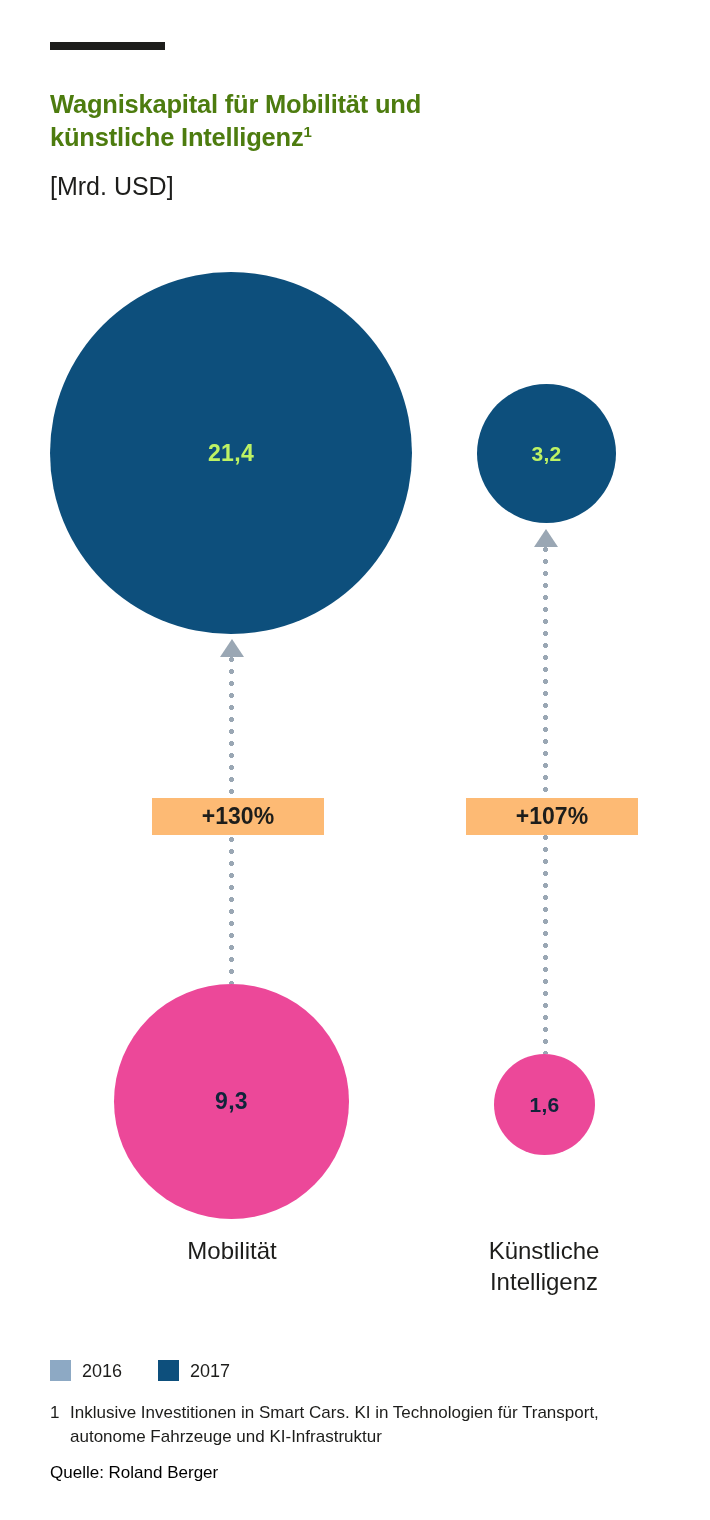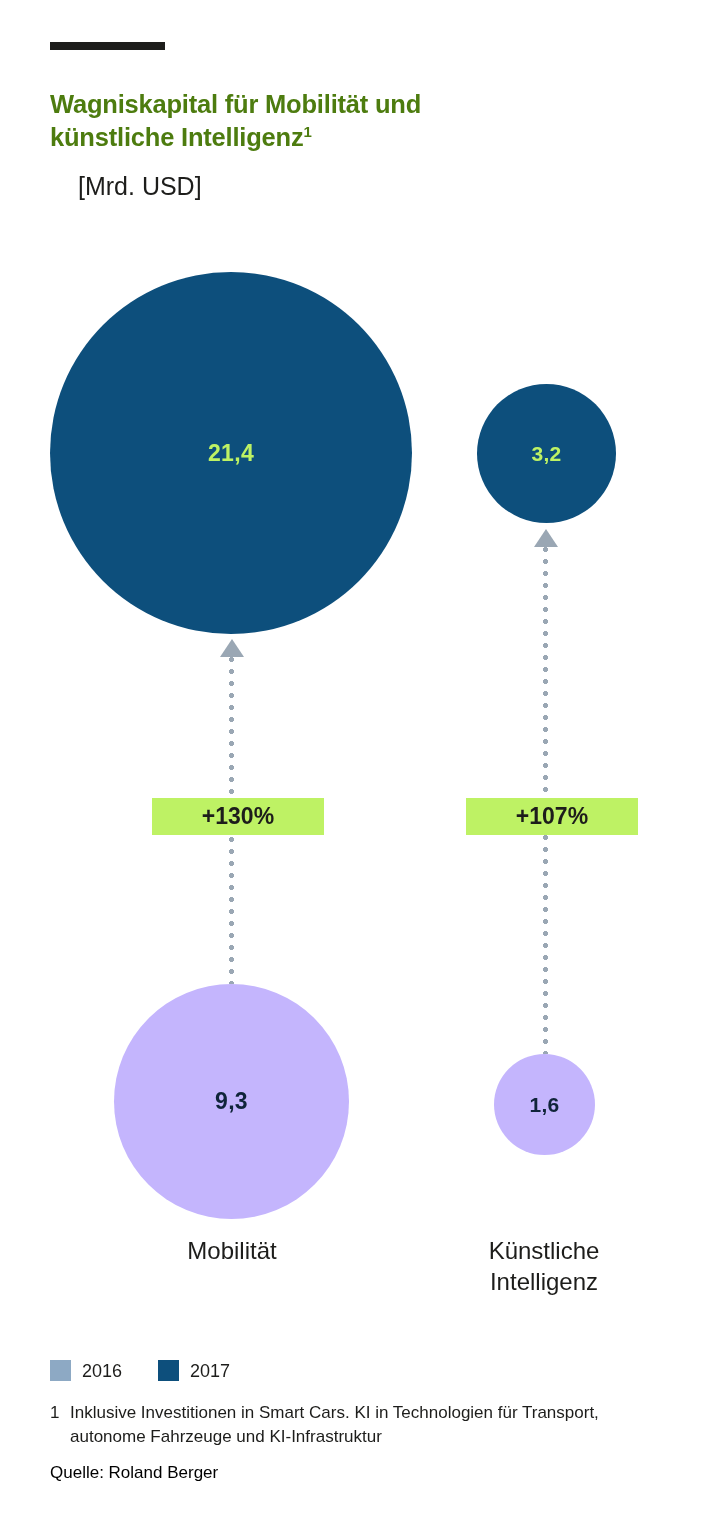--- a/index.html
+++ b/index.html
@@ -49,21 +49,20 @@
     line-height: 0;
   }
   .subtitle {
     position: absolute;
     left: 50px;
     top: 170px;
     font-size: 25px;
     font-weight: normal;
     line-height: 32px;
     color: #1d1d1b;
-    margin-left: 28px;
   }
 
   
   .chart {
     position: absolute;
     left: 0;
     top: 0;
     width: 710px;
     height: 1330px;
   }
@@ -76,21 +75,21 @@
     box-sizing: border-box;
   }
   .bubble .val {
     font-size: 23px;
     font-weight: bold;
     letter-spacing: 0.3px;
     line-height: 1;
   }
   .bubble.dark { background: #0d4f7c; }
   .bubble.dark .val { color: #bef264; }
-  .bubble.light { background: #c4b5fd; }
+  .bubble.light { background: #ec4899; }
   .bubble.light .val { color: #10243a; }
 
   .bubble.b-mob-2017 { left: 50px;  top: 272px;  width: 362px; height: 362px; }
   .bubble.b-ki-2017  { left: 477px; top: 384px;  width: 139px; height: 139px; }
   .bubble.b-mob-2016 { left: 114px; top: 984px;  width: 235px; height: 235px; }
   .bubble.b-ki-2016  { left: 494px; top: 1054px; width: 101px; height: 101px; }
   .bubble.b-ki-2016 .val { font-size: 21px; }
   .bubble.b-ki-2017 .val { font-size: 21px; }
 
   
@@ -121,21 +120,21 @@
   .connector.c-mob { left: 220px; top: 639px; height: 345px; }
   .connector.c-ki  { left: 534px; top: 529px; height: 525px; }
 
   .growth {
     position: absolute;
     font-size: 23px;
     font-weight: bold;
     color: #1d1d1b;
     text-align: center;
     line-height: 1;
-    background: #bef264;
+    background: #fdba74;
     padding: 7px 6px;
   }
   .growth.g-mob { left: 152px; top: 798px; width: 160px; }
   .growth.g-ki  { left: 466px; top: 798px; width: 160px; }
 
   
   .cat {
     position: absolute;
     font-size: 24px;
     line-height: 31px;

